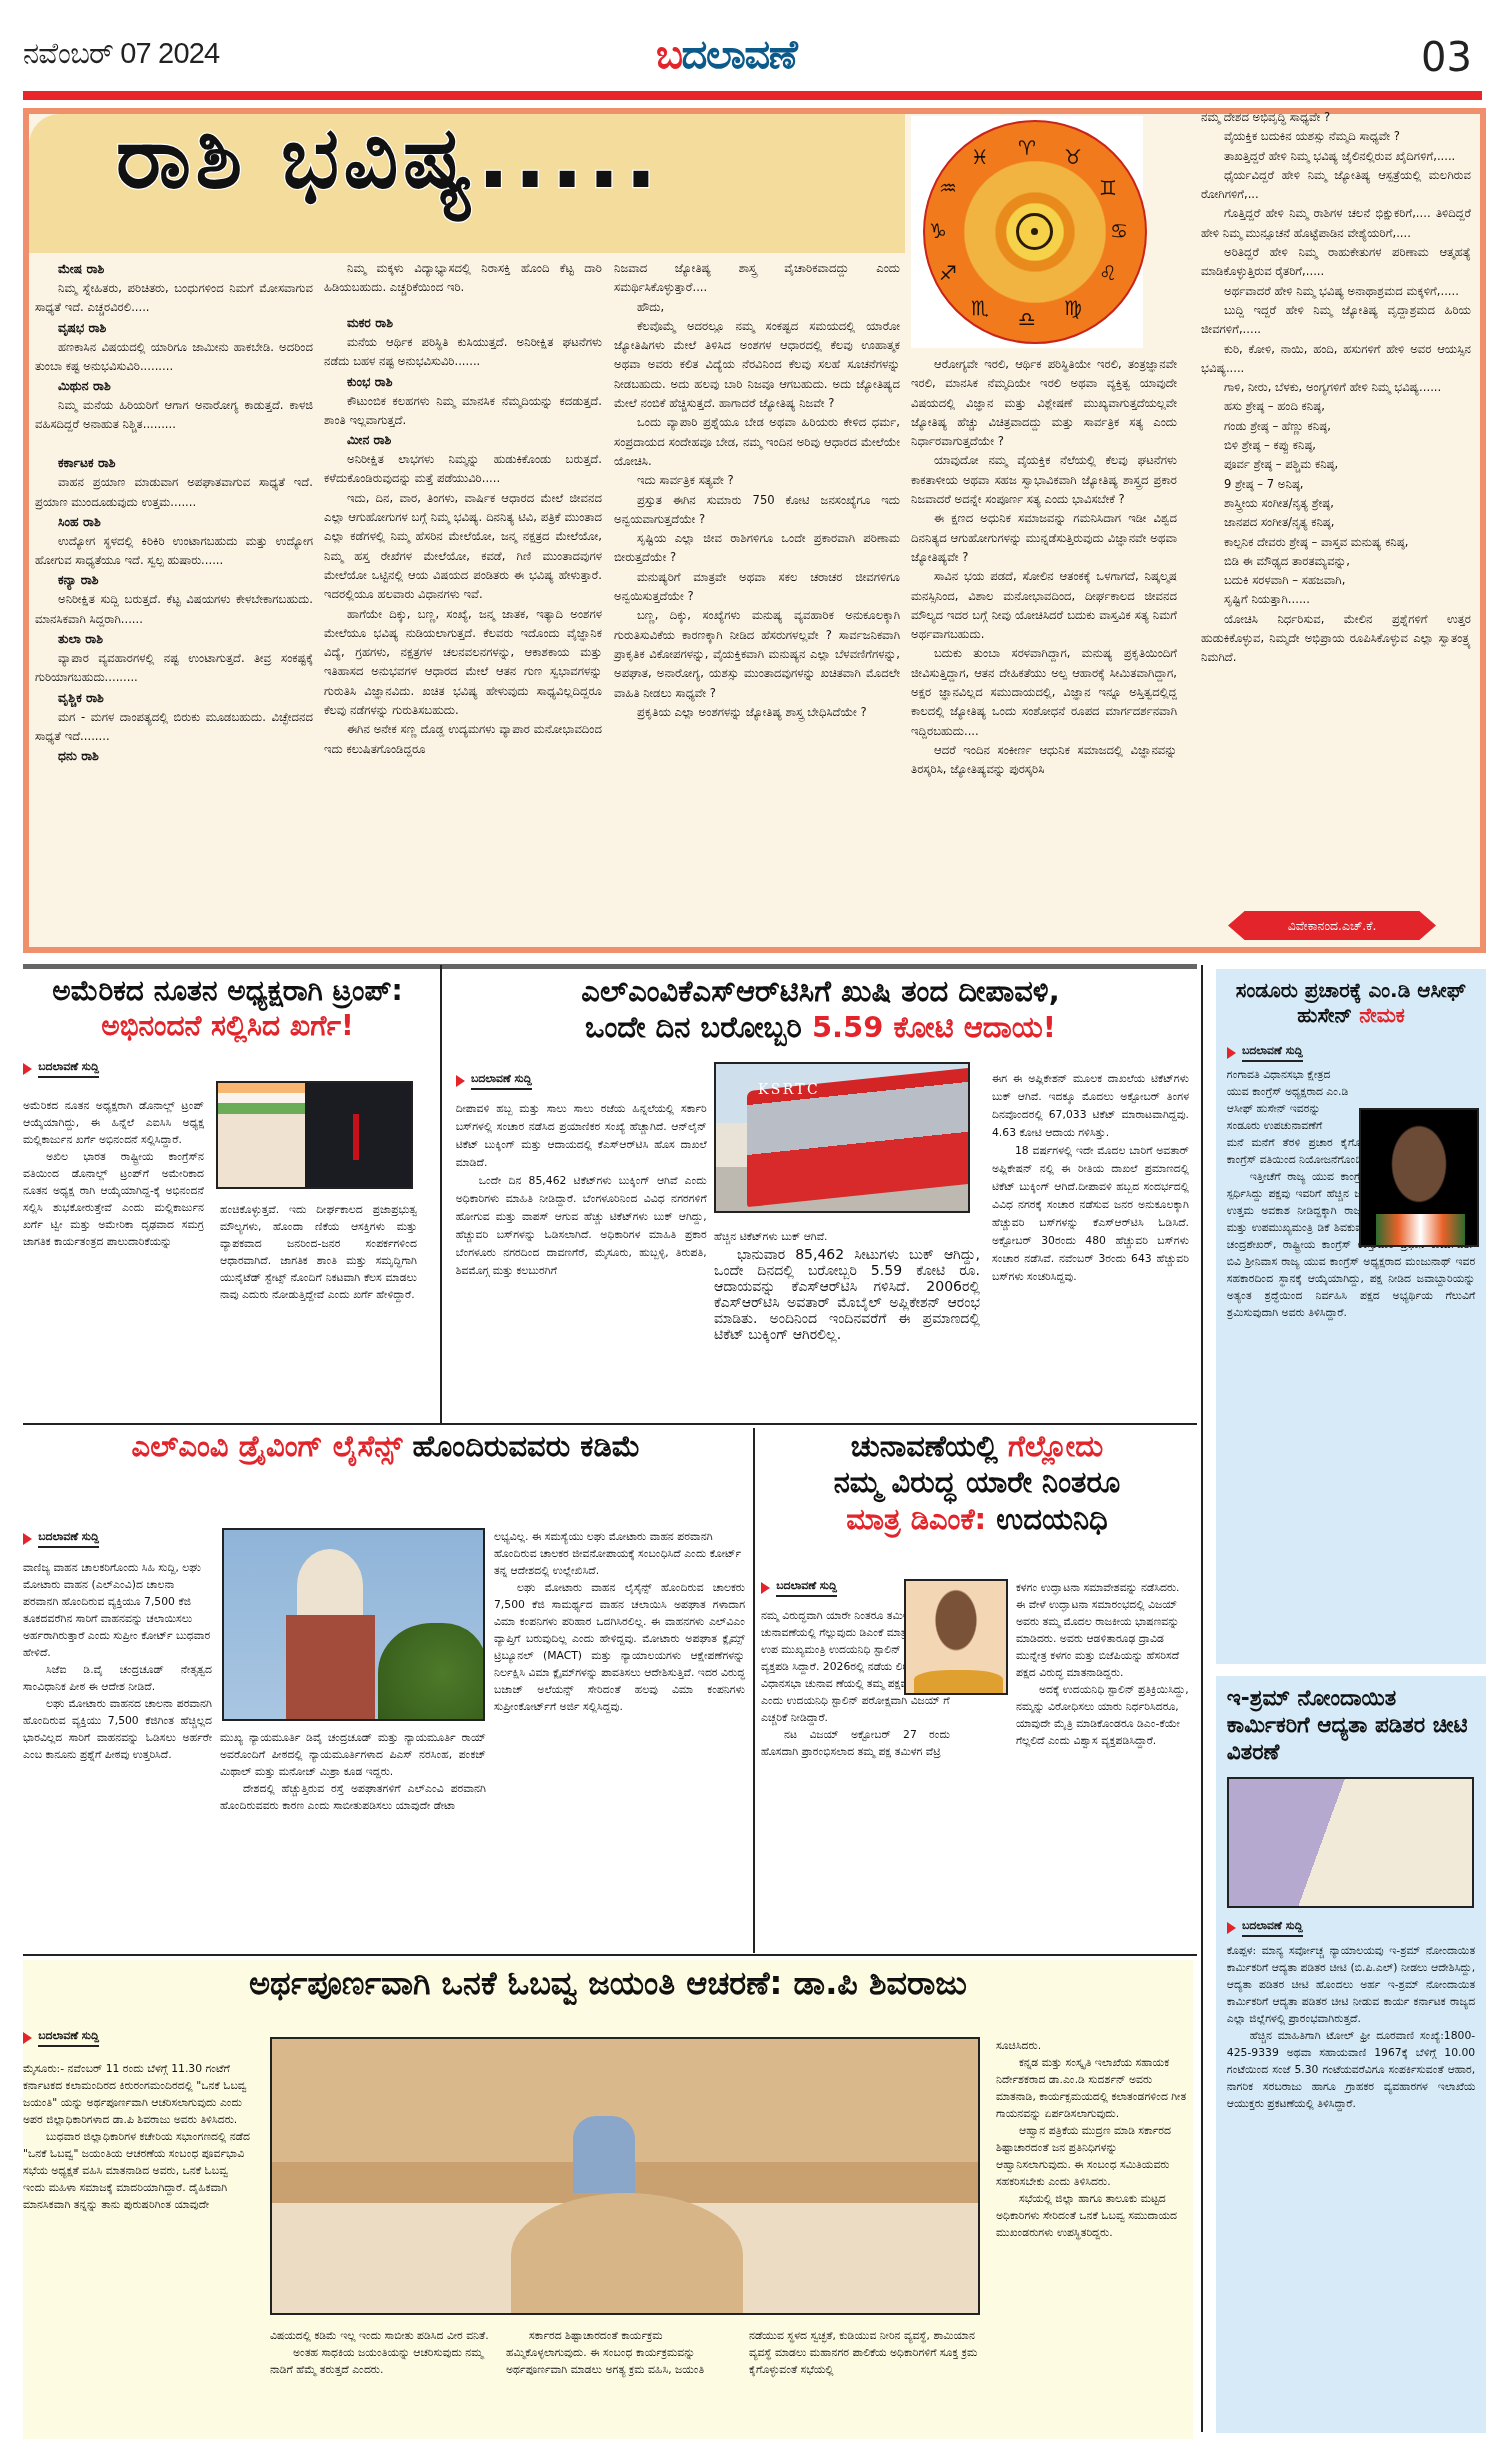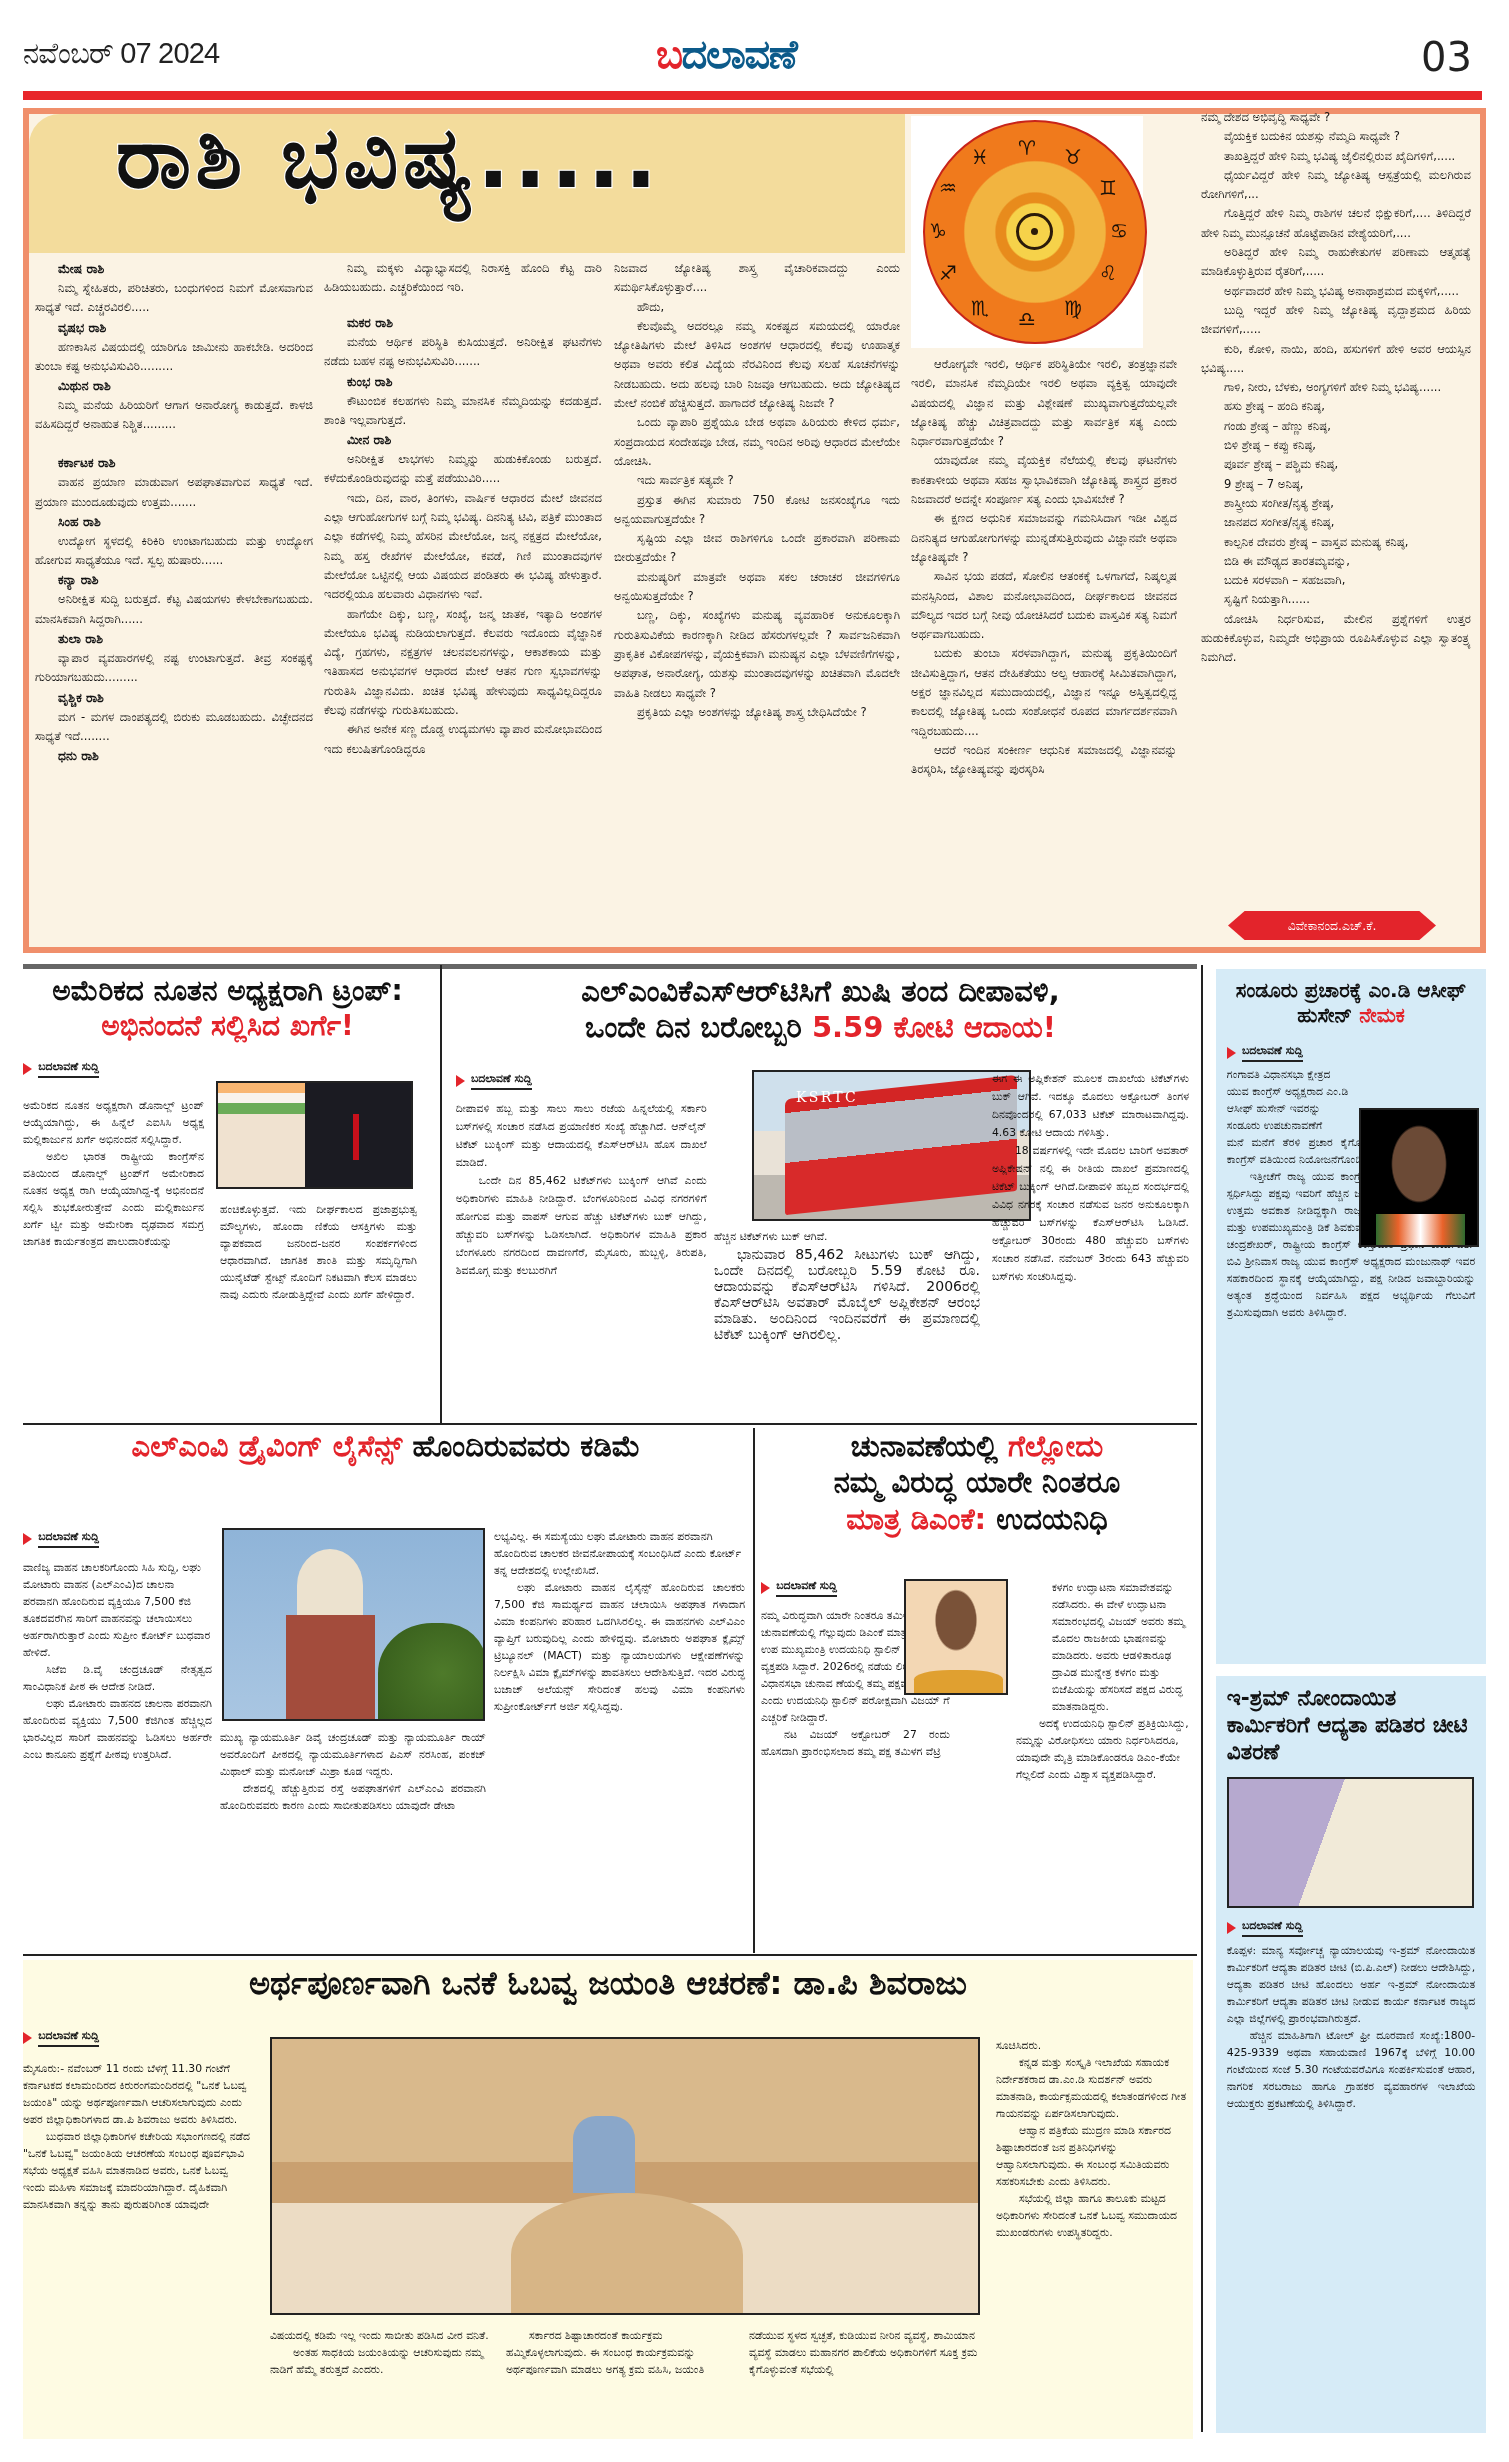--- a/index.html
+++ b/index.html
@@ -191,21 +191,21 @@
     <div><span>ಒಂದೇ ದಿನ ಬರೋಬ್ಬರಿ</span> <span class="red">5.59 ಕೋಟಿ ಆದಾಯ!</span></div>
   </div>
   <div class="byline" style="position:absolute;left:7.7px;top:99px;">
       <span class="tri"></span>
       <span class="t">ಬದಲಾವಣೆ ಸುದ್ದಿ</span>
     </div>
   <div style="position:absolute;left:7.7px;top:127px;width:251px;">
     <p style="font-size:10.8px;line-height:18px;">ದೀಪಾವಳಿ ಹಬ್ಬ ಮತ್ತು ಸಾಲು ಸಾಲು ರಜೆಯ ಹಿನ್ನಲೆಯಲ್ಲಿ ಸರ್ಕಾರಿ ಬಸ್‌ಗಳಲ್ಲಿ ಸಂಚಾರ ನಡೆಸಿದ ಪ್ರಯಾಣಿಕರ ಸಂಖ್ಯೆ ಹೆಚ್ಚಾಗಿದೆ. ಆನ್‌ಲೈನ್ ಟಿಕೆಟ್ ಬುಕ್ಕಿಂಗ್ ಮತ್ತು ಆದಾಯದಲ್ಲಿ ಕೆಎಸ್‌ಆರ್‌ಟಿಸಿ ಹೊಸ ದಾಖಲೆ ಮಾಡಿದೆ.</p>
     <p class="indent" style="font-size:10.8px;line-height:18px;">ಒಂದೇ ದಿನ 85,462 ಟಿಕೆಟ್‌ಗಳು ಬುಕ್ಕಿಂಗ್ ಆಗಿವೆ ಎಂದು ಅಧಿಕಾರಿಗಳು ಮಾಹಿತಿ ನೀಡಿದ್ದಾರೆ. ಬೆಂಗಳೂರಿನಿಂದ ವಿವಿಧ ನಗರಗಳಿಗೆ ಹೋಗುವ ಮತ್ತು ವಾಪಸ್ ಆಗುವ ಹೆಚ್ಚು ಟಿಕೆಟ್‌ಗಳು ಬುಕ್ ಆಗಿದ್ದು, ಹೆಚ್ಚುವರಿ ಬಸ್‌ಗಳನ್ನು ಓಡಿಸಲಾಗಿದೆ. ಅಧಿಕಾರಿಗಳ ಮಾಹಿತಿ ಪ್ರಕಾರ ಬೆಂಗಳೂರು ನಗರದಿಂದ ದಾವಣಗೆರೆ, ಮೈಸೂರು, ಹುಬ್ಬಳ್ಳಿ, ತಿರುಪತಿ, ಶಿವಮೊಗ್ಗ ಮತ್ತು ಕಲಬುರಗಿಗೆ</p>
   </div>
-  <div class="photo" style="left:266px;top:97px;width:279px;height:151px;background:linear-gradient(#cfe0ec 0 40%,#e9e2d7 40% 70%,#bdb8b0 70%);margin-left:38px;">
+  <div class="photo" style="left:266px;top:89px;width:256px;height:151px;background:linear-gradient(#cfe0ec 0 40%,#e9e2d7 40% 70%,#bdb8b0 70%);">
     <div style="position:absolute;left:31px;top:15.4px;width:232px;height:116px;background:linear-gradient(#d32525 0 12%,#b9bec6 12% 55%,#d82a2a 55%);border-radius:6.2px 6.2px 3.1px 3.1px;transform:skewY(-6deg);"></div>
     <div style="position:absolute;left:42px;top:17px;color:#fff;font-family:'DejaVu Serif',serif;font-size:14px;letter-spacing:2.3px;">KSRTC</div>
   </div>
   <div style="position:absolute;left:266px;top:255px;width:266px;">
     <p style="font-size:10.8px;line-height:18px;">ಹೆಚ್ಚಿನ ಟಿಕೆಟ್‌ಗಳು ಬುಕ್ ಆಗಿವೆ.</p>
     <p class="indent" style="font-size:14px;line-height:16px;">ಭಾನುವಾರ 85,462 ಸೀಟುಗಳು ಬುಕ್ ಆಗಿದ್ದು, ಒಂದೇ ದಿನದಲ್ಲಿ ಬರೋಬ್ಬರಿ 5.59 ಕೋಟಿ ರೂ. ಆದಾಯವನ್ನು ಕೆಎಸ್‌ಆರ್‌ಟಿಸಿ ಗಳಿಸಿದೆ. 2006ರಲ್ಲಿ ಕೆಎಸ್‌ಆರ್‌ಟಿಸಿ ಅವತಾರ್ ಮೊಬೈಲ್ ಅಪ್ಲಿಕೇಶನ್ ಆರಂಭ ಮಾಡಿತು. ಅಂದಿನಿಂದ ಇಂದಿನವರೆಗೆ ಈ ಪ್ರಮಾಣದಲ್ಲಿ ಟಿಕೆಟ್ ಬುಕ್ಕಿಂಗ್ ಆಗಿರಲಿಲ್ಲ.</p>
   </div>
   <div style="position:absolute;left:544px;top:97px;width:197px;">
     <p style="font-size:10.8px;line-height:18px;">ಈಗ ಈ ಅಪ್ಲಿಕೇಶನ್ ಮೂಲಕ ದಾಖಲೆಯ ಟಿಕೆಟ್‌ಗಳು ಬುಕ್ ಆಗಿವೆ. ಇದಕ್ಕೂ ಮೊದಲು ಅಕ್ಟೋಬರ್ ತಿಂಗಳ ದಿನವೊಂದರಲ್ಲಿ 67,033 ಟಿಕೆಟ್ ಮಾರಾಟವಾಗಿದ್ದವು. 4.63 ಕೋಟಿ ಆದಾಯ ಗಳಿಸಿತ್ತು.</p>
     <p class="indent" style="font-size:10.8px;line-height:18px;">18 ವರ್ಷಗಳಲ್ಲಿ ಇದೇ ಮೊದಲ ಬಾರಿಗೆ ಅವತಾರ್ ಅಪ್ಲಿಕೇಷನ್ ನಲ್ಲಿ ಈ ರೀತಿಯ ದಾಖಲೆ ಪ್ರಮಾಣದಲ್ಲಿ ಟಿಕೆಟ್ ಬುಕ್ಕಿಂಗ್ ಆಗಿದೆ.ದೀಪಾವಳಿ ಹಬ್ಬದ ಸಂದರ್ಭದಲ್ಲಿ ವಿವಿಧ ನಗರಕ್ಕೆ ಸಂಚಾರ ನಡೆಸುವ ಜನರ ಅನುಕೂಲಕ್ಕಾಗಿ ಹೆಚ್ಚುವರಿ ಬಸ್‌ಗಳನ್ನು ಕೆಎಸ್‌ಆರ್‌ಟಿಸಿ ಓಡಿಸಿದೆ. ಅಕ್ಟೋಬರ್ 30ರಂದು 480 ಹೆಚ್ಚುವರಿ ಬಸ್‌ಗಳು ಸಂಚಾರ ನಡೆಸಿವೆ. ನವೆಂಬರ್ 3ರಂದು 643 ಹೆಚ್ಚುವರಿ ಬಸ್‌ಗಳು ಸಂಚರಿಸಿದ್ದವು.</p>
@@ -270,21 +270,21 @@
       <span class="t">ಬದಲಾವಣೆ ಸುದ್ದಿ</span>
     </div>
   <div style="position:absolute;left:0;top:179px;width:189px;">
     <p style="font-size:10.8px;line-height:17px;text-align:left;">ನಮ್ಮ ವಿರುದ್ಧವಾಗಿ ಯಾರೇ ನಿಂತರೂ ತಮಿಳುನಾಡು ಚುನಾವಣೆಯಲ್ಲಿ ಗೆಲ್ಲುವುದು ಡಿಎಂಕೆ ಮಾತ್ರ ಎಂದು ಉಪ ಮುಖ್ಯಮಂತ್ರಿ ಉದಯನಿಧಿ ಸ್ಟಾಲಿನ್ ಭರವಸೆ ವ್ಯಕ್ತಪಡಿ ಸಿದ್ದಾರೆ. 2026ರಲ್ಲಿ ನಡೆಯ ಲಿರುವ ರಾಜ್ಯ ವಿಧಾನಸಭಾ ಚುನಾವ ಣೆಯಲ್ಲಿ ತಮ್ಮ ಪಕ್ಷವೇ ಗೆಲ್ಲಲಿದೆ ಎಂದು ಉದಯನಿಧಿ ಸ್ಟಾಲಿನ್ ಪರೋಕ್ಷವಾಗಿ ವಿಜಯ್ ಗೆ ಎಚ್ಚರಿಕೆ ನೀಡಿದ್ದಾರೆ.</p>
     <p class="indent" style="font-size:10.8px;line-height:17px;">ನಟ ವಿಜಯ್ ಅಕ್ಟೋಬರ್ 27 ರಂದು ಹೊಸದಾಗಿ ಪ್ರಾರಂಭಿಸಲಾದ ತಮ್ಮ ಪಕ್ಷ ತಮಿಳಗ ವೆಟ್ರಿ</p>
   </div>
   <div class="photo" style="left:143px;top:151px;width:104px;height:116px;background:radial-gradient(ellipse at 50% 35%,#7a5238 0 28%,#f3d7b4 30%);">
     <div style="position:absolute;left:7.7px;bottom:0;width:89px;height:23px;background:#e0a030;border-radius:40% 40% 0 0;"></div>
   </div>
   <div style="position:absolute;left:255px;top:151px;width:174px;">
-    <p style="font-size:10.8px;line-height:17px;text-align:left;margin-left:36px;">ಕಳಗಂ ಉದ್ಘಾಟನಾ ಸಮಾವೇಶವನ್ನು ನಡೆಸಿದರು. ಈ ವೇಳೆ ಉದ್ಘಾಟನಾ ಸಮಾರಂಭದಲ್ಲಿ ವಿಜಯ್ ಅವರು ತಮ್ಮ ಮೊದಲ ರಾಜಕೀಯ ಭಾಷಣವನ್ನು ಮಾಡಿದರು. ಅವರು ಆಡಳಿತಾರೂಢ ದ್ರಾವಿಡ ಮುನ್ನೇತ್ರ ಕಳಗಂ ಮತ್ತು ಬಿಜೆಪಿಯನ್ನು ಹೆಸರಿಸದೆ ಪಕ್ಷದ ವಿರುದ್ಧ ಮಾತನಾಡಿದ್ದರು.</p>
+    <p style="font-size:10.8px;line-height:17px;text-align:left;">ಕಳಗಂ ಉದ್ಘಾಟನಾ ಸಮಾವೇಶವನ್ನು ನಡೆಸಿದರು. ಈ ವೇಳೆ ಉದ್ಘಾಟನಾ ಸಮಾರಂಭದಲ್ಲಿ ವಿಜಯ್ ಅವರು ತಮ್ಮ ಮೊದಲ ರಾಜಕೀಯ ಭಾಷಣವನ್ನು ಮಾಡಿದರು. ಅವರು ಆಡಳಿತಾರೂಢ ದ್ರಾವಿಡ ಮುನ್ನೇತ್ರ ಕಳಗಂ ಮತ್ತು ಬಿಜೆಪಿಯನ್ನು ಹೆಸರಿಸದೆ ಪಕ್ಷದ ವಿರುದ್ಧ ಮಾತನಾಡಿದ್ದರು.</p>
     <p class="indent" style="font-size: 10.8px;line-height:17px;text-align:left;">ಅದಕ್ಕೆ ಉದಯನಿಧಿ ಸ್ಟಾಲಿನ್ ಪ್ರತಿಕ್ರಿಯಿಸಿದ್ದು, ನಮ್ಮನ್ನು ವಿರೋಧಿಸಲು ಯಾರು ನಿರ್ಧರಿಸಿದರೂ, ಯಾವುದೇ ಮೈತ್ರಿ ಮಾಡಿಕೊಂಡರೂ ಡಿಎಂ-ಕೆಯೇ ಗೆಲ್ಲಲಿದೆ ಎಂದು ವಿಶ್ವಾಸ ವ್ಯಕ್ತಪಡಿಸಿದ್ದಾರೆ.</p>
   </div>
 </article>
 
 <article class="abs blue-box" style="left:1216px;top:1676px;width:270px;height:757px;padding:9.3px 10.8px;">
   <div class="head" style="font-size:21.6px;text-align:left;">ಇ-ಶ್ರಮ್ ನೋಂದಾಯಿತ ಕಾರ್ಮಿಕರಿಗೆ ಆದ್ಯತಾ ಪಡಿತರ ಚೀಟಿ ವಿತರಣೆ</div>
   <div class="photo" style="position:relative;margin-top:10.8px;width:247px;height:131px;background:linear-gradient(110deg,#b6a9cf 0 40%,#f1ead8 40% 100%);"></div>
   <div class="byline" style="margin-top:10.8px;">
       <span class="tri"></span>
       <span class="t">ಬದಲಾವಣೆ ಸುದ್ದಿ</span>

